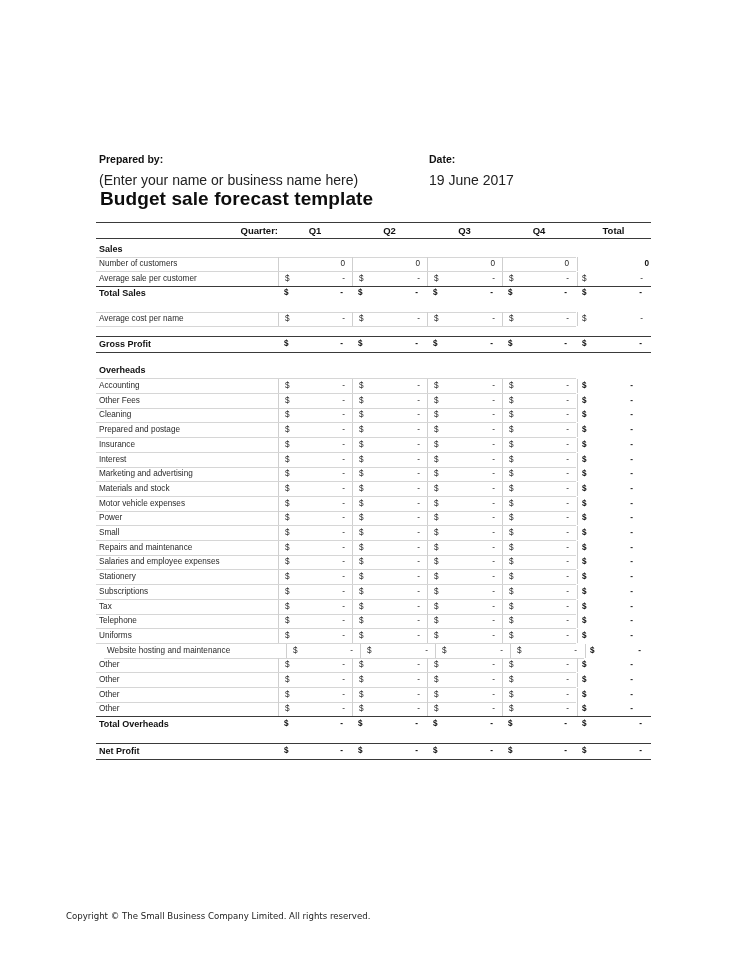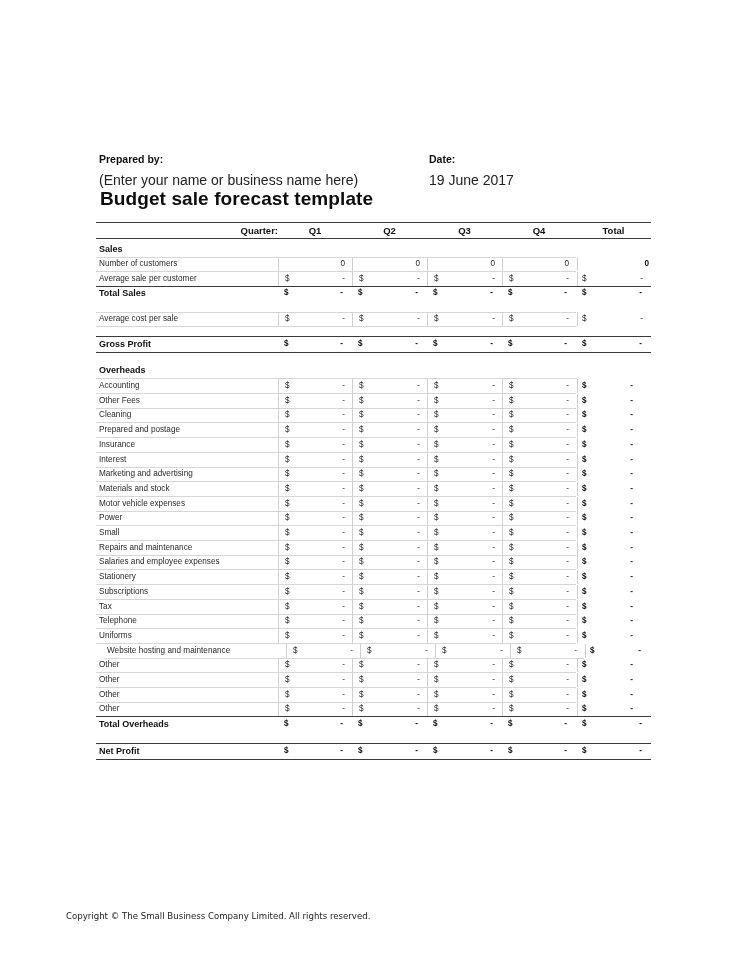--- a/index.html
+++ b/index.html
@@ -109,21 +109,21 @@
     </div>
   <div class="cell" style="left:480px;width:75px;">
       <span class="cur">$</span>
       <span class="val">-</span>
     </div>
 </div>
 
 <div class="row grid" style="top:312px;">
   <div class="hline" style="top:0;bottom:auto;border-bottom:none;border-top:1px solid #d6d6d6;"></div>
   <div class="hline"></div>
-  <span class="label">Average cost per sale</span>
+  <span class="label">Average cost per name</span>
   <div class="cell q" style="left:182px;width:74px;">
       <span class="cur">$</span>
       <span class="val">-</span>
     </div>
   <div class="cell q" style="left:256px;width:75px;">
       <span class="cur">$</span>
       <span class="val">-</span>
     </div>
   <div class="cell q" style="left:331px;width:75px;">
       <span class="cur">$</span>

